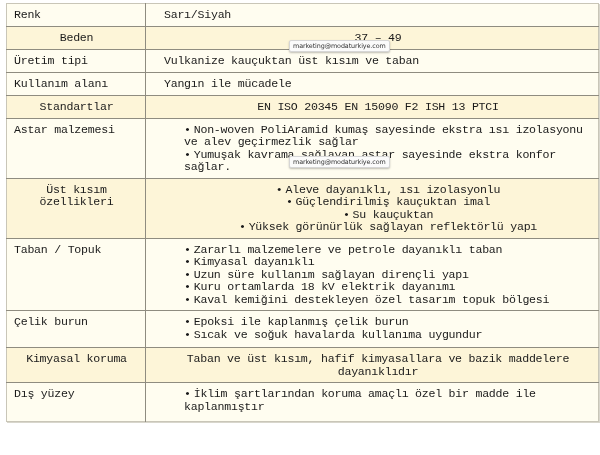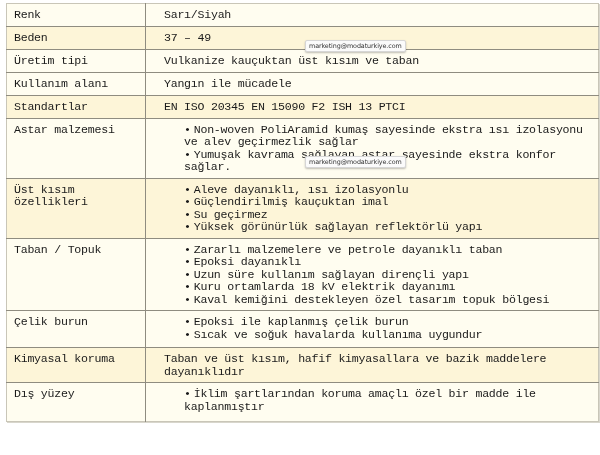--- a/index.html
+++ b/index.html
@@ -35,38 +35,37 @@
       border-bottom: 1px solid #8f8c80;
       box-sizing: border-box;
     }
     .spec-table tr:last-child td { border-bottom: none; }
     .spec-table td.label {
       width: 139px;
       border-right: 1px solid #8f8c80;
     }
     .spec-table td.value { padding-left: 18px; }
     .row-light td { background: #fffdf0; }
-    .row-warm td { background: #fdf5d8; }
+    .row-warm td { background: #fdf5d8; text-align: center; }
     .bullet-line { display: block; margin-left: 20px; }
     .bullet-line .dot { margin-right: 3px; }
 
     .tooltip {
       position: absolute;
       font-family: "DejaVu Sans", sans-serif;
       font-size: 6.4px;
       color: #333;
       background: #fbfbfb;
       border: 1px solid #d6d6d6;
       border-radius: 2px;
       box-shadow: 0 1px 2px rgba(0,0,0,0.25);
       padding: 1px 3px;
       white-space: nowrap;
       letter-spacing: -0.1px;
       line-height: 8px;
-      margin-left: 16px;
     }
     #tip-1 { left: 289px; top: 40px; }
     #tip-2 { left: 289px; top: 156px; }
   </style>
 </head>
 <body>
 
 <table class="spec-table">
   <tbody>
     <tr class="row-light" style="height:23px">
@@ -94,29 +93,29 @@
       <td class="value">
         <span class="bullet-line"><span class="dot">•</span><span>Non-woven PoliAramid kumaş sayesinde ekstra ısı izolasyonu ve alev geçirmezlik sağlar</span></span>
         <span class="bullet-line"><span class="dot">•</span><span>Yumuşak kavrama sağlayan astar sayesinde ekstra konfor sağlar.</span></span>
       </td>
     </tr>
     <tr class="row-warm" style="height:53px">
       <td class="label">Üst kısım özellikleri</td>
       <td class="value">
         <span class="bullet-line"><span class="dot">•</span><span>Aleve dayanıklı, ısı izolasyonlu</span></span>
         <span class="bullet-line"><span class="dot">•</span><span>Güçlendirilmiş kauçuktan imal</span></span>
-        <span class="bullet-line"><span class="dot">•</span><span>Su geçirmez</span></span>
+        <span class="bullet-line"><span class="dot">•</span><span>Su kauçuktan</span></span>
         <span class="bullet-line"><span class="dot">•</span><span>Yüksek görünürlük sağlayan reflektörlü yapı</span></span>
       </td>
     </tr>
     <tr class="row-light" style="height:68px">
       <td class="label">Taban / Topuk</td>
       <td class="value">
         <span class="bullet-line"><span class="dot">•</span><span>Zararlı malzemelere ve petrole dayanıklı taban</span></span>
-        <span class="bullet-line"><span class="dot">•</span><span>Epoksi dayanıklı</span></span>
+        <span class="bullet-line"><span class="dot">•</span><span>Kimyasal dayanıklı</span></span>
         <span class="bullet-line"><span class="dot">•</span><span>Uzun süre kullanım sağlayan dirençli yapı</span></span>
         <span class="bullet-line"><span class="dot">•</span><span>Kuru ortamlarda 18 kV elektrik dayanımı</span></span>
         <span class="bullet-line"><span class="dot">•</span><span>Kaval kemiğini destekleyen özel tasarım topuk bölgesi</span></span>
       </td>
     </tr>
     <tr class="row-light" style="height:37px">
       <td class="label">Çelik burun</td>
       <td class="value">
         <span class="bullet-line"><span class="dot">•</span><span>Epoksi ile kaplanmış çelik burun</span></span>
         <span class="bullet-line"><span class="dot">•</span><span>Sıcak ve soğuk havalarda kullanıma uygundur</span></span>

